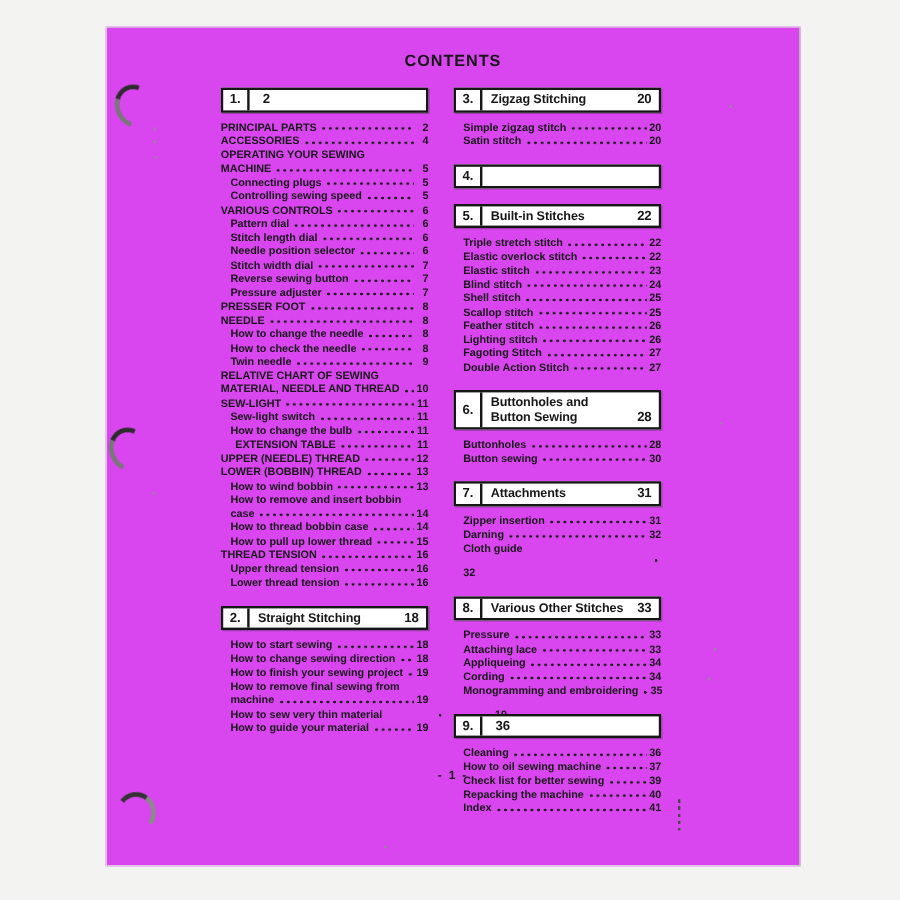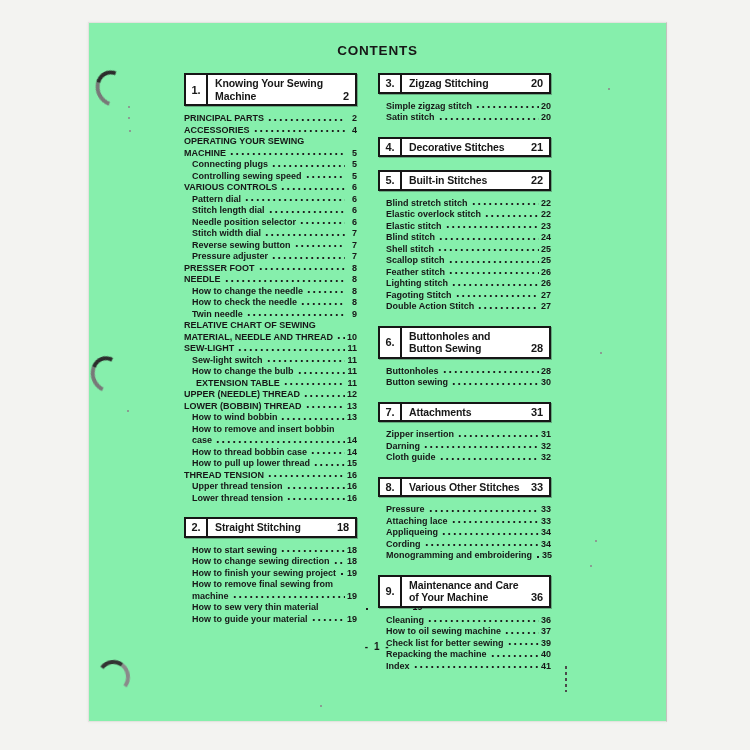--- a/index.html
+++ b/index.html
@@ -5,21 +5,21 @@
   html,body{margin:0;padding:0;}
   body{
     width:750px;height:750px;position:relative;overflow:hidden;
     background:#f3f3f1;
     font-family:"Liberation Sans", sans-serif;
     color:#171717;
     -webkit-font-smoothing:antialiased;
   }
   .page{
     position:absolute;left:88px;top:22px;width:577px;height:698px;
-    background:#86efac;
+    background:#d946ef;
     border:1px solid #e3e3df;
     border-right-color:#c2c2bc;
     box-shadow:0 0 3px rgba(0,0,0,0.05);
   }
   .doc-title{
     position:absolute;top:20px;left:0;right:0;
     text-align:center;font-size:13.5px;font-weight:bold;letter-spacing:0.8px;
   }
   .col{position:absolute;top:50px;width:173px;}
   #left-col{left:95px;}
@@ -74,24 +74,20 @@
 </head>
 <body>
 
 <div class="page">
   <div class="doc-title">CONTENTS</div>
   <div class="col" id="left-col">
       <section class="sec">
         <div class="secbox">
           <div class="secnum">1.</div>
           <div class="seclab">
-            <div class="seclines">
-              <div class="secline">Knowing Your Sewing</div>
-              <div class="secline">Machine</div>
-            </div>
             <div class="secpage">2</div>
           </div>
         </div>
         <div class="entries">
           <div class="entry" style="padding-left: 0px;">
             <span class="elabel">PRINCIPAL PARTS</span>
             <span class="dots"></span>
             <span class="epage">2</span>
           </div>
           <div class="entry" style="padding-left: 0px;">
@@ -322,42 +318,36 @@
           <div class="entry" style="padding-left: 8px;">
             <span class="elabel">Satin stitch</span>
             <span class="dots"></span>
             <span class="epage">20</span>
           </div>
         </div>
       </section>
       <section class="sec">
         <div class="secbox">
           <div class="secnum">4.</div>
-          <div class="seclab">
-            <div class="seclines">
-              <div class="secline">Decorative Stitches</div>
-            </div>
-            <div class="secpage">21</div>
-          </div>
         </div>
         <div class="entries"></div>
       </section>
       <section class="sec">
         <div class="secbox">
           <div class="secnum">5.</div>
           <div class="seclab">
             <div class="seclines">
               <div class="secline">Built-in Stitches</div>
             </div>
             <div class="secpage">22</div>
           </div>
         </div>
         <div class="entries">
           <div class="entry" style="padding-left: 8px;">
-            <span class="elabel">Blind stretch stitch</span>
+            <span class="elabel">Triple stretch stitch</span>
             <span class="dots"></span>
             <span class="epage">22</span>
           </div>
           <div class="entry" style="padding-left: 8px;">
             <span class="elabel">Elastic overlock stitch</span>
             <span class="dots"></span>
             <span class="epage">22</span>
           </div>
           <div class="entry" style="padding-left: 8px;">
             <span class="elabel">Elastic stitch</span>
@@ -439,21 +429,21 @@
           <div class="entry" style="padding-left: 8px;">
             <span class="elabel">Zipper insertion</span>
             <span class="dots"></span>
             <span class="epage">31</span>
           </div>
           <div class="entry" style="padding-left: 8px;">
             <span class="elabel">Darning</span>
             <span class="dots"></span>
             <span class="epage">32</span>
           </div>
-          <div class="entry" style="padding-left: 8px;">
+          <div class="entry" style="padding-left: 8px; flex-direction: column;">
             <span class="elabel">Cloth guide</span>
             <span class="dots"></span>
             <span class="epage">32</span>
           </div>
         </div>
       </section>
       <section class="sec">
         <div class="secbox">
           <div class="secnum">8.</div>
           <div class="seclab">
@@ -488,24 +478,20 @@
             <span class="elabel">Monogramming and embroidering</span>
             <span class="dots"></span>
             <span class="epage">35</span>
           </div>
         </div>
       </section>
       <section class="sec">
         <div class="secbox">
           <div class="secnum">9.</div>
           <div class="seclab">
-            <div class="seclines">
-              <div class="secline">Maintenance and Care</div>
-              <div class="secline">of Your Machine</div>
-            </div>
             <div class="secpage">36</div>
           </div>
         </div>
         <div class="entries">
           <div class="entry" style="padding-left: 8px;">
             <span class="elabel">Cleaning</span>
             <span class="dots"></span>
             <span class="epage">36</span>
           </div>
           <div class="entry" style="padding-left: 8px;">

